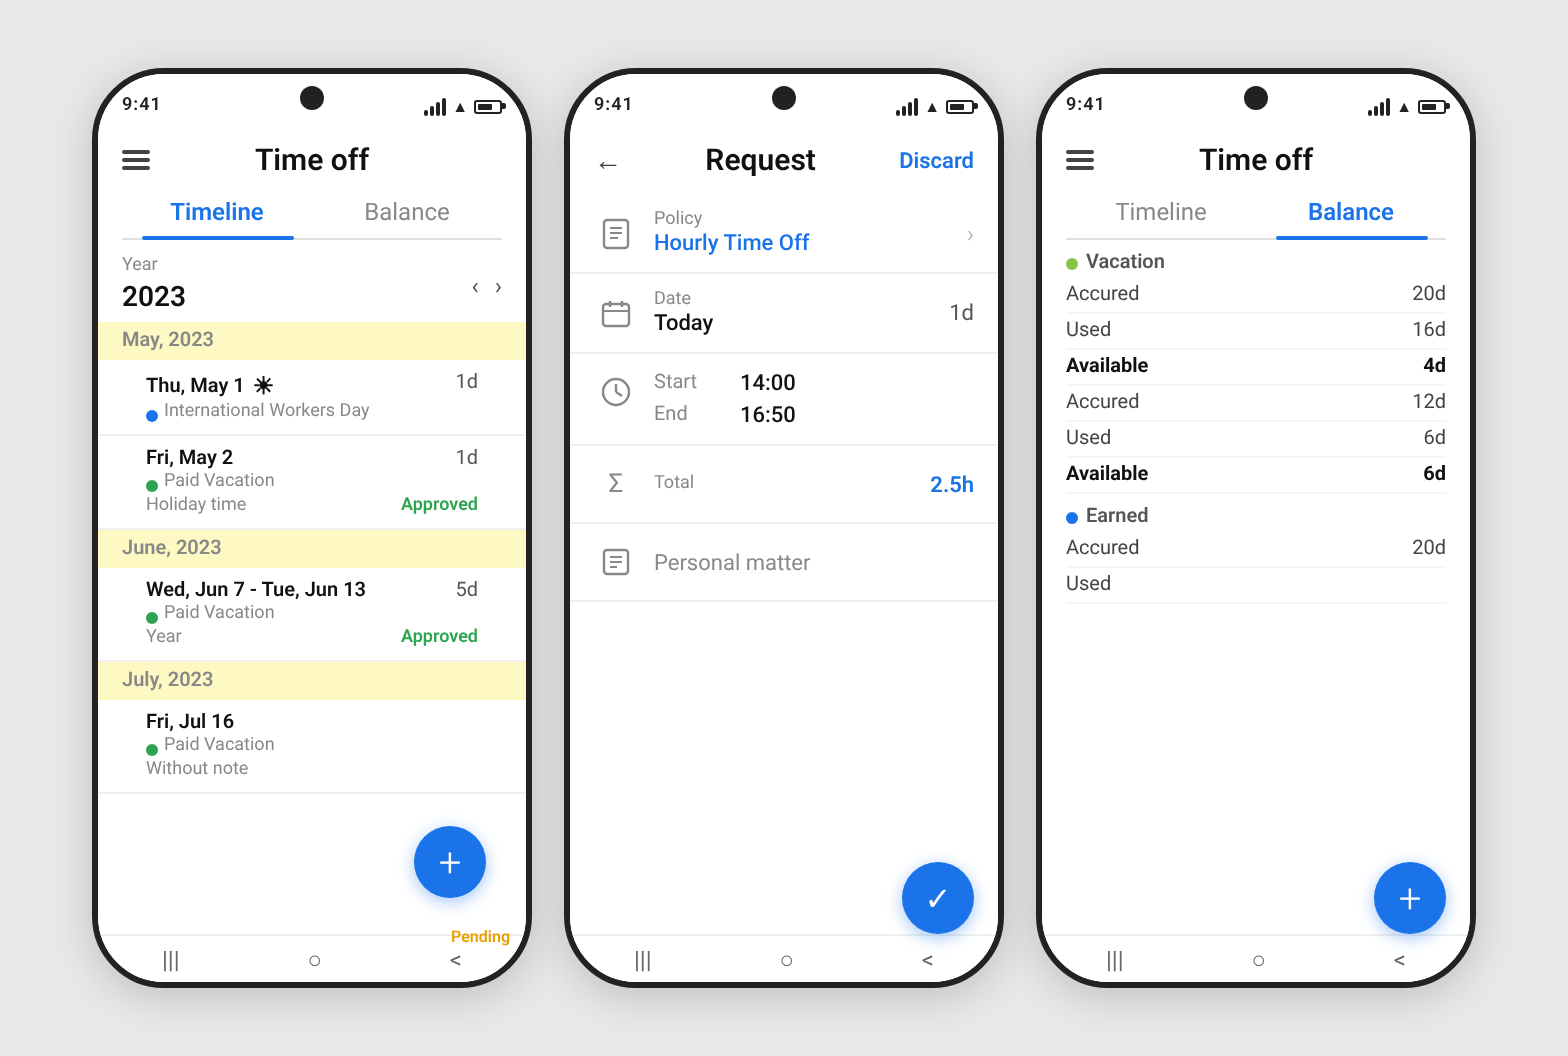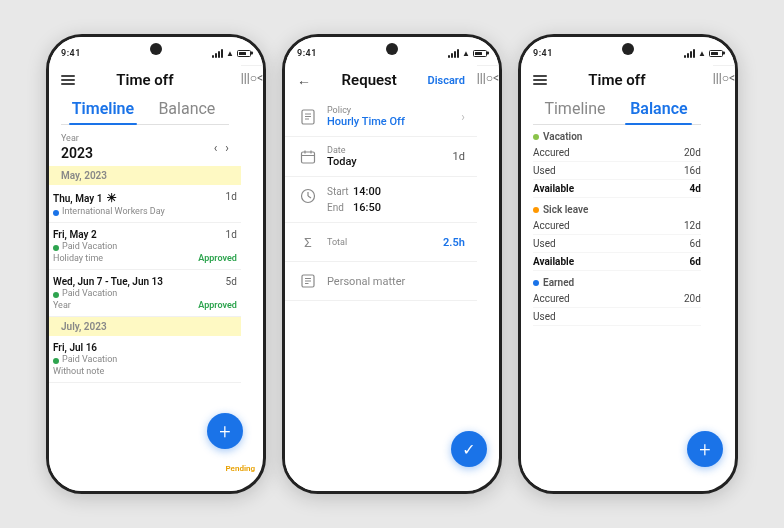--- a/index.html
+++ b/index.html
@@ -141,21 +141,21 @@
     }
     .tabs-container {
       display: flex;
       border-bottom: 1px solid #e0e0e0;
       margin: 0 12px;
     }
     .tab {
       flex: 1;
       text-align: center;
       padding: 6px 0;
-      font-size: 16px;
+      font-size: 12px;
       color: #888;
       cursor: pointer;
       position: relative;
     }
     .tab.active {
       color: #1a73e8;
       font-weight: 600;
     }
     .tab.active::after {
       content: '';
@@ -198,21 +198,21 @@
       padding: 0;
     }
     .month-header {
       padding: 4px 12px;
       font-size: 10px;
       font-weight: 600;
       color: #888;
       background: #fef9c3;
     }
     .timeline-item {
-      padding: 6px 4px;
+      padding: 6px 24px;
       border-bottom: 1px solid #f0f0f0;
       position: relative;
     }
     .timeline-item-row {
       display: flex;
       justify-content: space-between;
       align-items: flex-start;
     }
     .timeline-date {
       font-size: 10px;
@@ -384,21 +384,21 @@
     }
     .time-grid {
       flex: 1;
       display: flex;
       flex-direction: column;
       gap: 3px;
     }
     .time-row {
       display: flex;
       align-items: center;
-      gap: 1px;
+      gap: 18px;
     }
     .time-label {
       font-size: 10px;
       color: #888;
       width: 25px;
     }
     .time-value {
       font-size: 11px;
       color: #111;
       font-weight: 500;
@@ -484,20 +484,21 @@
       font-weight: 300;
       cursor: pointer;
       box-shadow: 0 2px 8px rgba(26,115,232,0.4);
       z-index: 10;
     }
     .emoji-icon { font-size: 12px; }
     .screen-wrapper {
       position: relative;
       flex: 1;
       display: flex;
+      flex-direction: column;
       overflow: hidden;
     }
   </style>
 </head>
 <body>
 
 <div class="phones-container">
 
   <div class="phone">
     <div class="phone-notch">
@@ -560,20 +561,21 @@
             <div class="timeline-sub">
               <span class="dot" style="background:#2ea44f"></span>
               <span>Paid Vacation</span>
             </div>
             <div class="timeline-label-row">
               <span class="timeline-note">Holiday time</span>
               <span class="status-badge status-approved">Approved</span>
             </div>
           </div>
 
+          <div class="month-header">June, 2023</div>
           <div class="timeline-item">
             <div class="timeline-item-row">
               <div class="timeline-date">Wed, Jun 7 - Tue, Jun 13</div>
               <span class="timeline-days">5d</span>
             </div>
             <div class="timeline-sub">
               <span class="dot" style="background:#2ea44f"></span>
               <span>Paid Vacation</span>
             </div>
             <div class="timeline-label-row">
@@ -767,24 +769,20 @@
           </div>
           <div class="balance-row">
             <span class="balance-row-label">Used</span>
             <span class="balance-row-value">16d</span>
           </div>
           <div class="balance-row">
             <span class="balance-row-label bold">Available</span>
             <span class="balance-row-value bold">4d</span>
           </div>
 
-          <div class="balance-category">
-            <span class="dot" style="background:#ff9800"></span>
-            <span>Sick leave</span>
-          </div>
           <div class="balance-row">
             <span class="balance-row-label">Accured</span>
             <span class="balance-row-value">12d</span>
           </div>
           <div class="balance-row">
             <span class="balance-row-label">Used</span>
             <span class="balance-row-value">6d</span>
           </div>
           <div class="balance-row">
             <span class="balance-row-label bold">Available</span>

